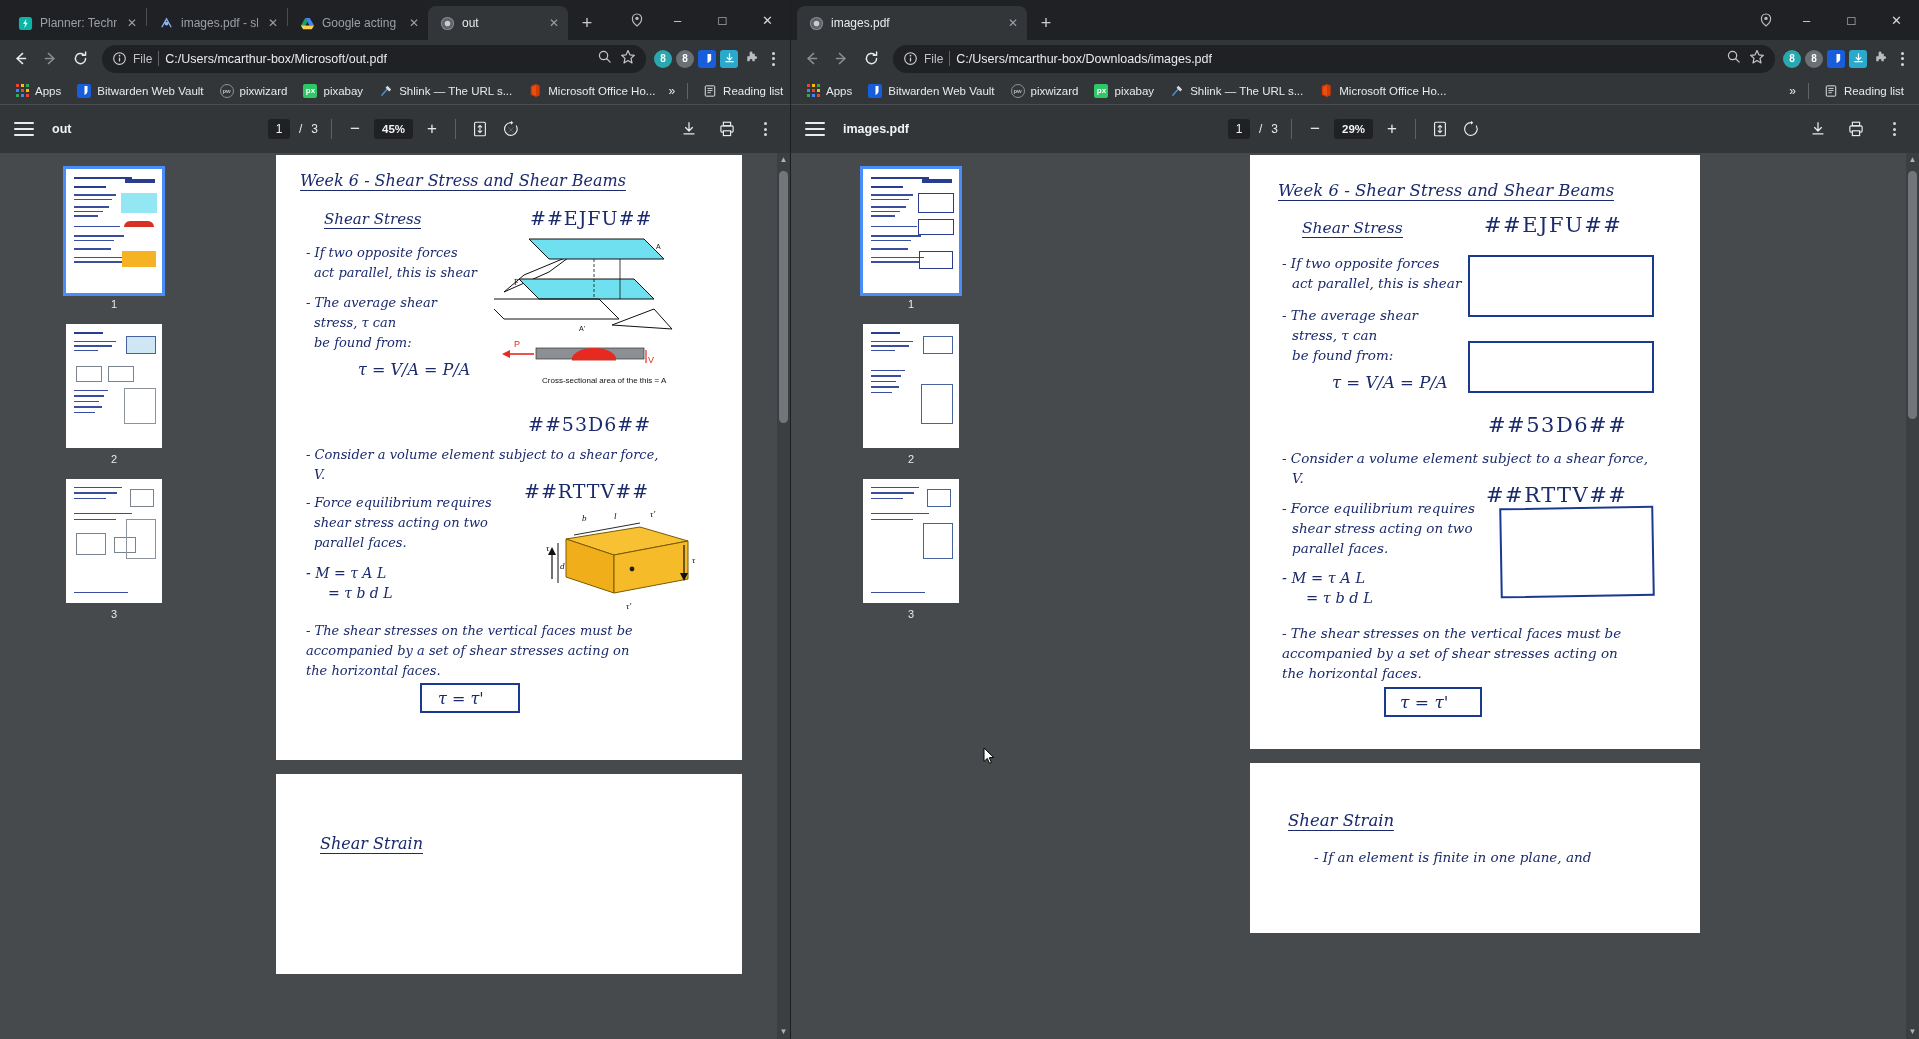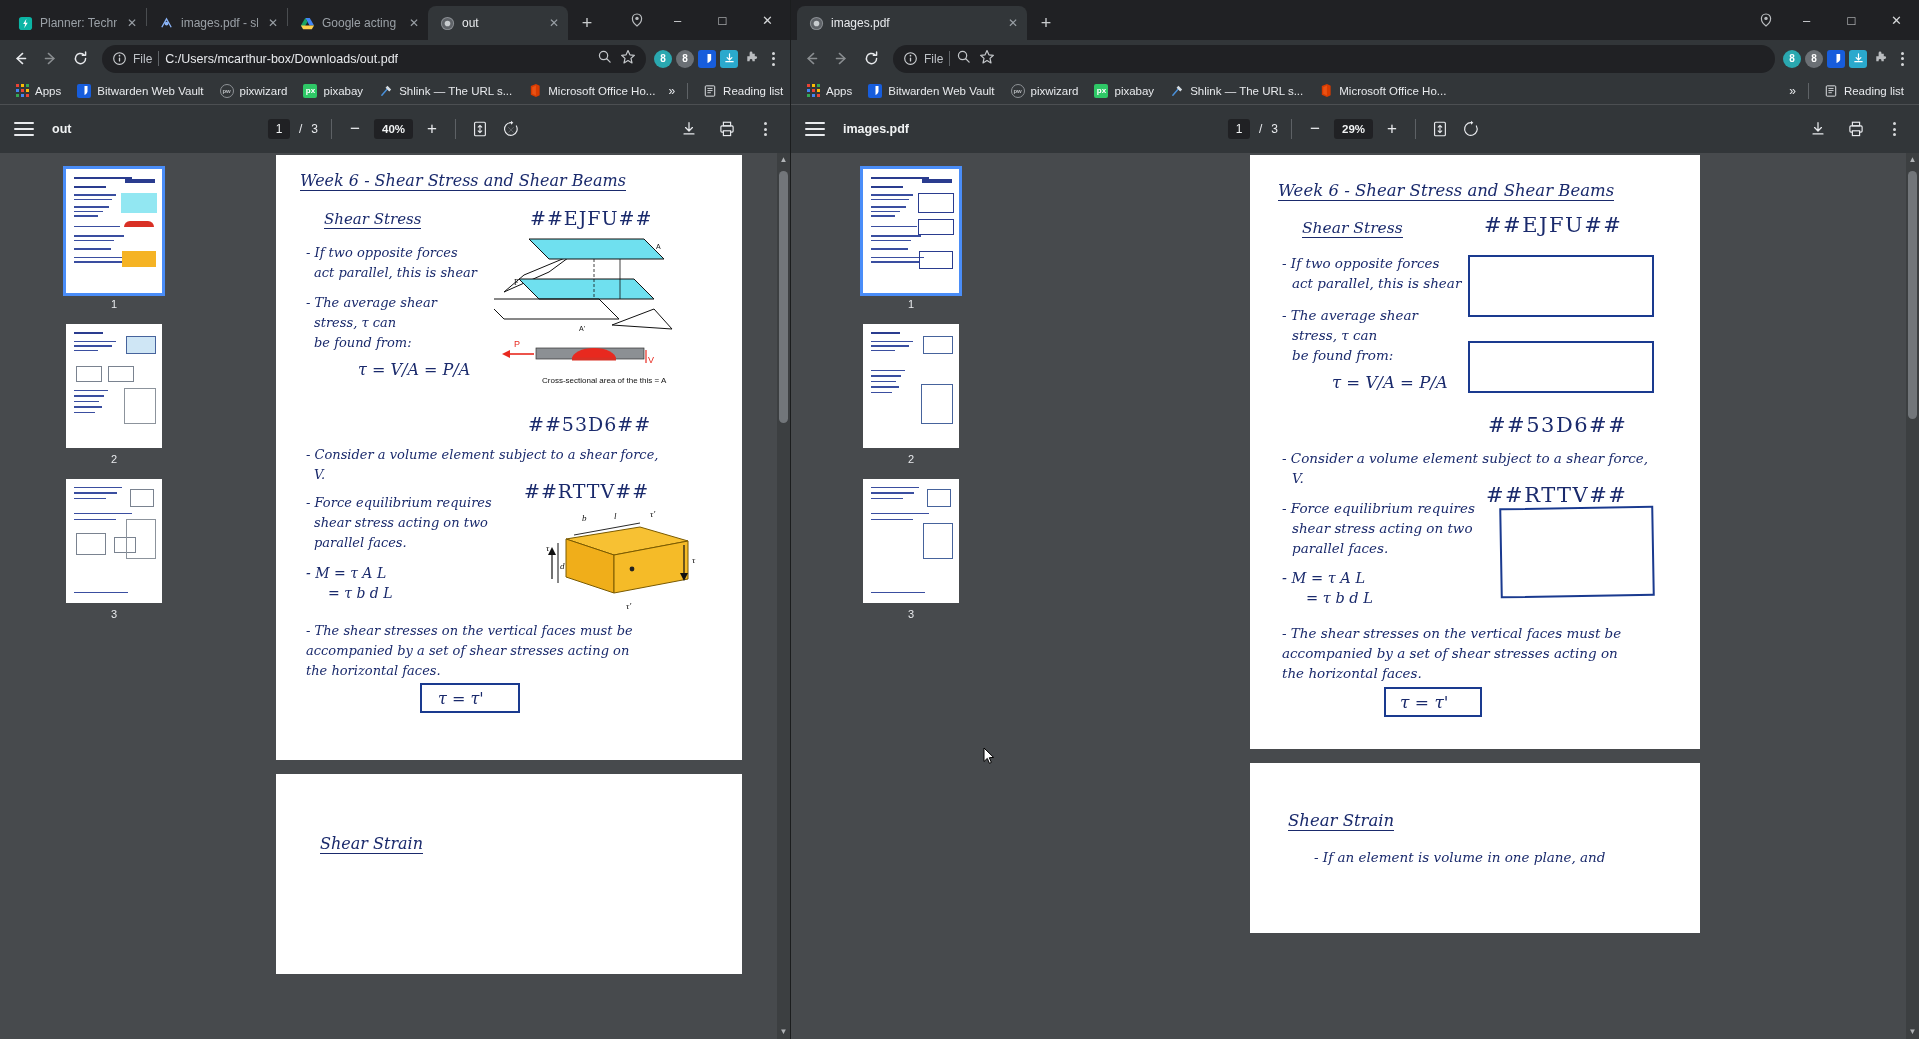--- a/index.html
+++ b/index.html
@@ -208,21 +208,21 @@
       <div class="omnibox">
         <span class="omni-info">
           <svg width="15" height="15" viewBox="0 0 16 16">
               <circle cx="8" cy="8" r="6.2" fill="none" stroke="#cdd0d3" stroke-width="1.2"></circle>
               <circle cx="8" cy="5" r="0.9" fill="#cdd0d3"></circle>
               <rect x="7.3" y="6.8" width="1.4" height="4.4" rx="0.6" fill="#cdd0d3"></rect>
             </svg>
         </span>
         <span class="omni-scheme">File</span>
         <span class="omni-divider"></span>
-        <span class="omni-url">C:/Users/mcarthur-box/Downloads/out.pdf</span>
+        <span class="omni-url">C:/Users/mcarthur-box/Microsoft/out.pdf</span>
         <span class="omni-right">
           <span>
             <svg width="15" height="15" viewBox="0 0 16 16">
                 <circle cx="7" cy="7" r="4.4" fill="none" stroke="#c4c7ca" stroke-width="1.3"></circle>
                 <path d="M10.4 10.4 L14 14" stroke="#c4c7ca" stroke-width="1.3" stroke-linecap="round"></path>
               </svg>
           </span>
           <span>
             <svg width="16" height="16" viewBox="0 0 16 16">
                 <path d="M8 1.6 L9.9 5.8 L14.4 6.3 L11 9.4 L12 13.9 L8 11.6 L4 13.9 L5 9.4 L1.6 6.3 L6.1 5.8 Z" fill="none" stroke="#c4c7ca" stroke-width="1.2" stroke-linejoin="round"></path>
@@ -332,21 +332,21 @@
           <i></i>
           <i></i>
         </div>
       <div class="pdf-name">out</div>
       <div class="pdf-center">
         <div class="pg-box">1</div>
         <div class="pg-of">/</div>
         <div class="pg-total">3</div>
         <div class="vsep"></div>
         <div class="zoom-btn">−</div>
-        <div class="zoom-val">40%</div>
+        <div class="zoom-val">45%</div>
         <div class="zoom-btn">+</div>
         <div class="vsep"></div>
         <div class="tb-ico">
           <svg width="18" height="18" viewBox="0 0 20 20">
               <rect x="4" y="2.5" width="12" height="15" rx="1.2" fill="none" stroke="#e8eaed" stroke-width="1.3"></rect>
               <path d="M10 6 L10 14 M8 8 L10 6 L12 8 M8 12 L10 14 L12 12" stroke="#e8eaed" stroke-width="1.2" fill="none" stroke-linecap="round" stroke-linejoin="round"></path>
             </svg>
         </div>
         <div class="tb-ico">
           <svg width="18" height="18" viewBox="0 0 20 20">
@@ -591,20 +591,21 @@
       <div class="omnibox">
         <span class="omni-info">
           <svg width="15" height="15" viewBox="0 0 16 16">
               <circle cx="8" cy="8" r="6.2" fill="none" stroke="#cdd0d3" stroke-width="1.2"></circle>
               <circle cx="8" cy="5" r="0.9" fill="#cdd0d3"></circle>
               <rect x="7.3" y="6.8" width="1.4" height="4.4" rx="0.6" fill="#cdd0d3"></rect>
             </svg>
         </span>
         <span class="omni-scheme">File</span>
         <span class="omni-divider"></span>
+        <span class="omni-url">C:/Users/mcarthur-box/Downloads/images.pdf</span>
         <span class="omni-right">
           <span>
             <svg width="15" height="15" viewBox="0 0 16 16">
                 <circle cx="7" cy="7" r="4.4" fill="none" stroke="#c4c7ca" stroke-width="1.3"></circle>
                 <path d="M10.4 10.4 L14 14" stroke="#c4c7ca" stroke-width="1.3" stroke-linecap="round"></path>
               </svg>
           </span>
           <span>
             <svg width="16" height="16" viewBox="0 0 16 16">
                 <path d="M8 1.6 L9.9 5.8 L14.4 6.3 L11 9.4 L12 13.9 L8 11.6 L4 13.9 L5 9.4 L1.6 6.3 L6.1 5.8 Z" fill="none" stroke="#c4c7ca" stroke-width="1.2" stroke-linejoin="round"></path>
@@ -858,21 +859,21 @@
           <div class="ink" style="left:32px;top:510px;font-size:13.5px;">the horizontal faces.</div>
           <div class="boxed" style="left:134px;top:532px;width:98px;height:30px;">
             <div class="ink" style="left:14px;top:3px;font-size:17px;">τ = τ'</div>
           </div>
         </div>
 
         <div class="page-gap"></div>
 
         <div class="page" style="width:450px;height:170px;">
           <div class="ink ul" style="left:38px;top:48px;font-size:16.5px;">Shear Strain</div>
-          <div class="ink" style="left:64px;top:86px;font-size:13.5px;">- If an element is volume in one plane, and</div>
+          <div class="ink" style="left:64px;top:86px;font-size:13.5px;">- If an element is finite in one plane, and</div>
         </div>
 
         <div class="scrollbar">
           <div class="scroll-arrow" style="top:0;">▲</div>
           <div class="scroll-thumb" style="top:18px;height:248px;"></div>
           <div class="scroll-arrow" style="bottom:0;">▼</div>
         </div>
       </div>
     </div>
   </div>

